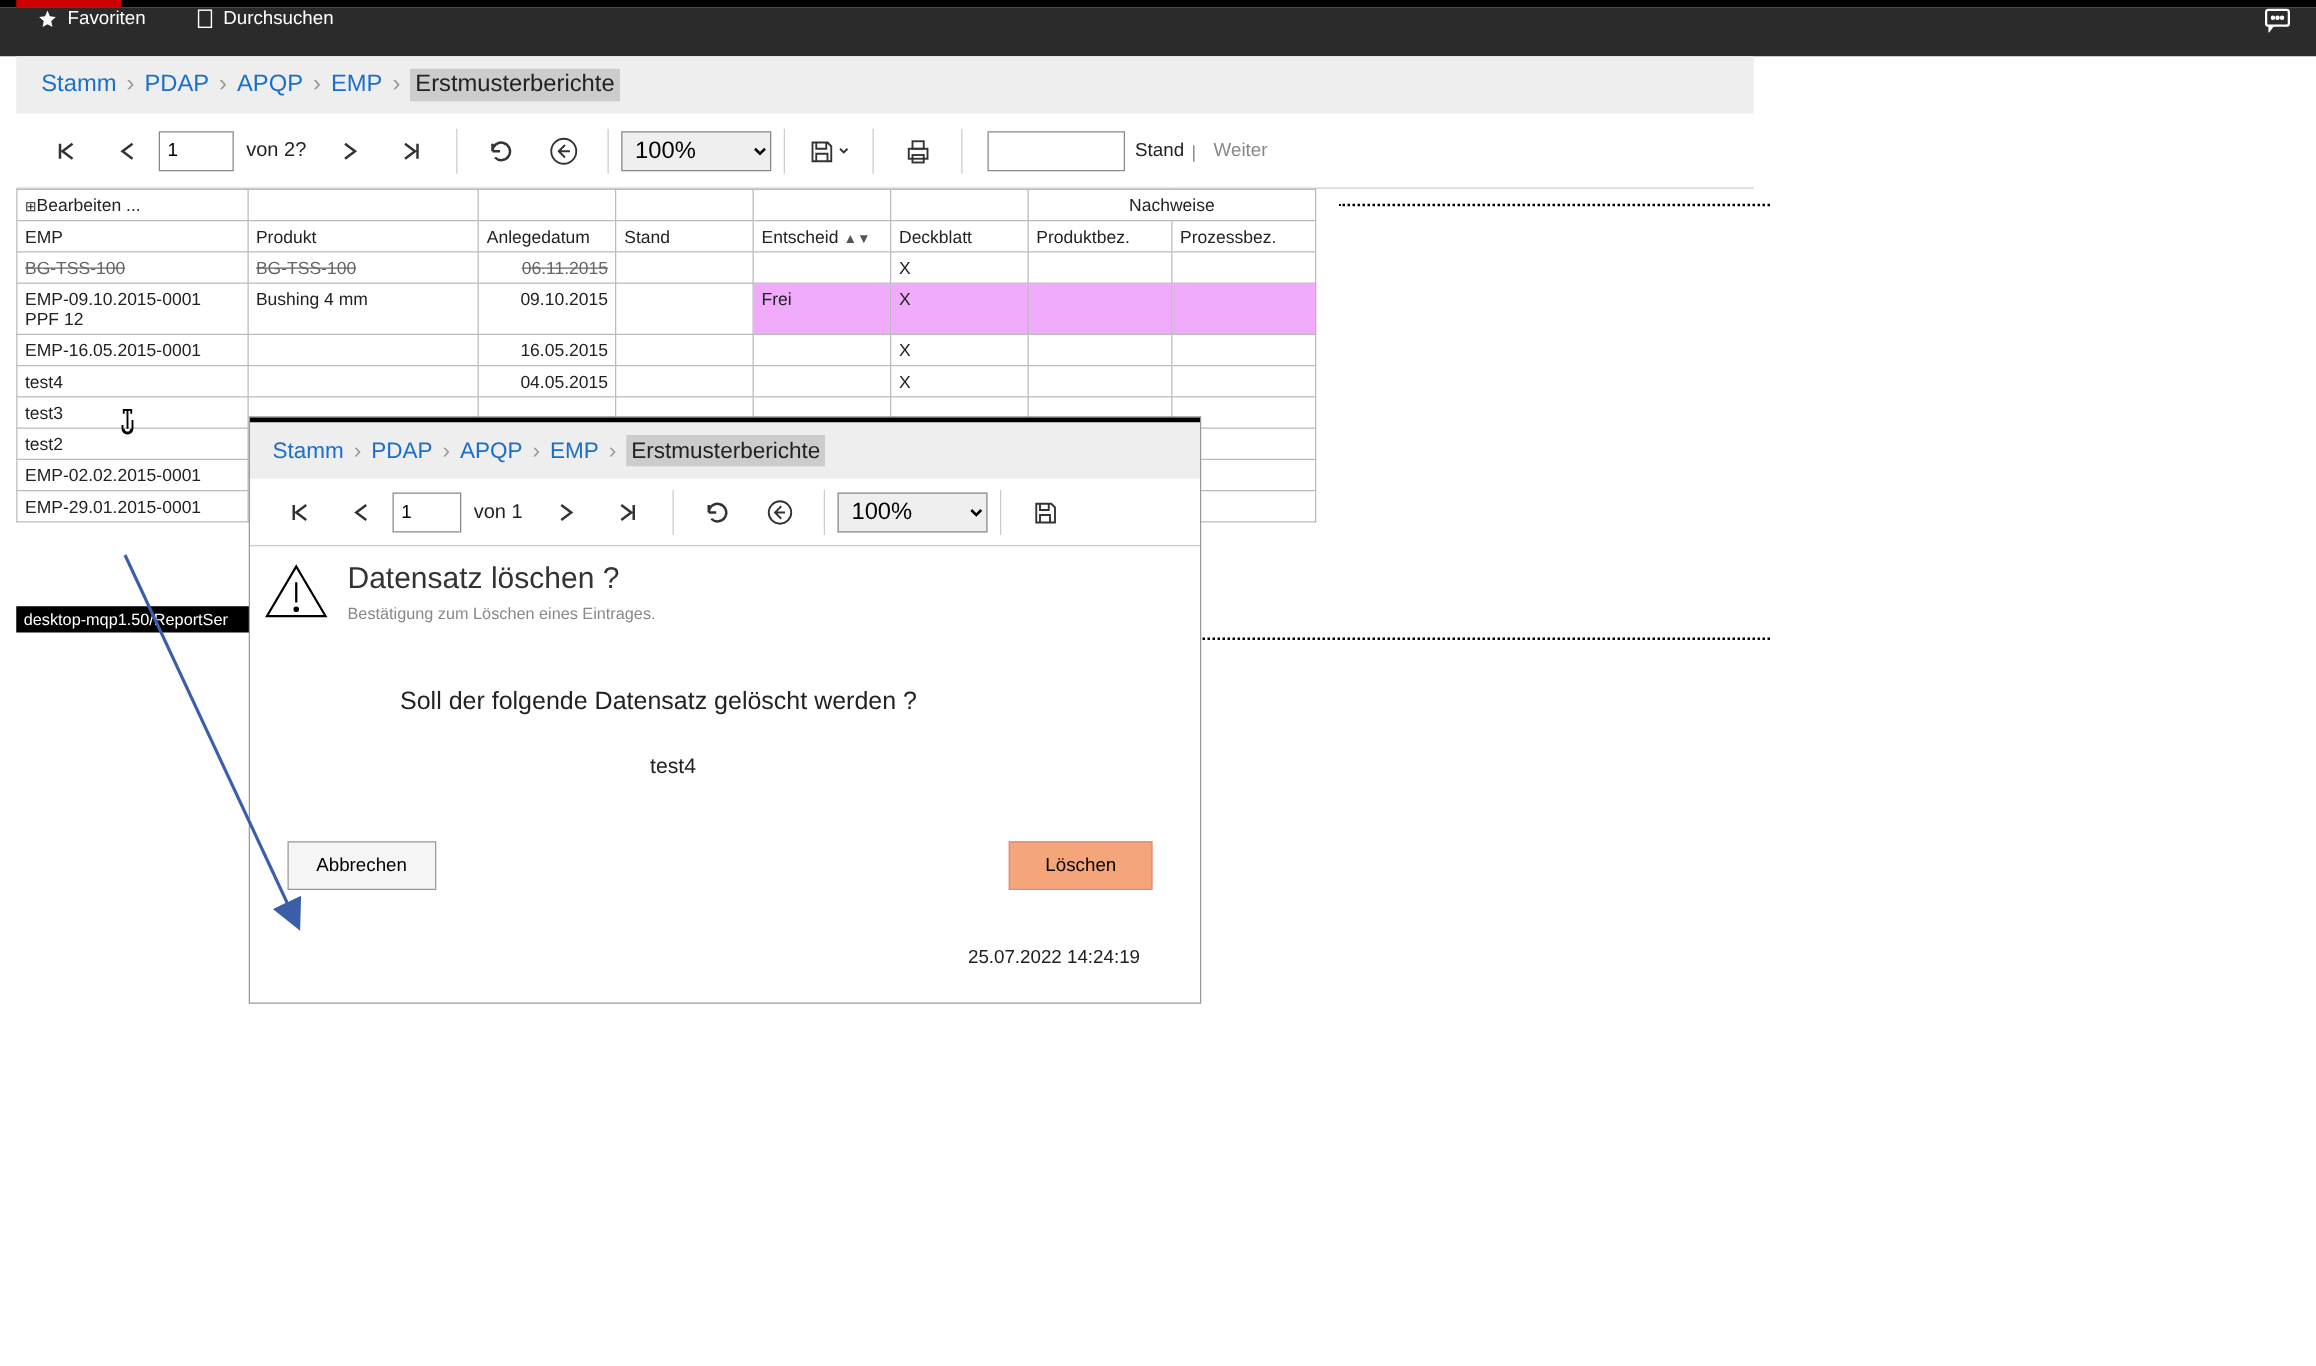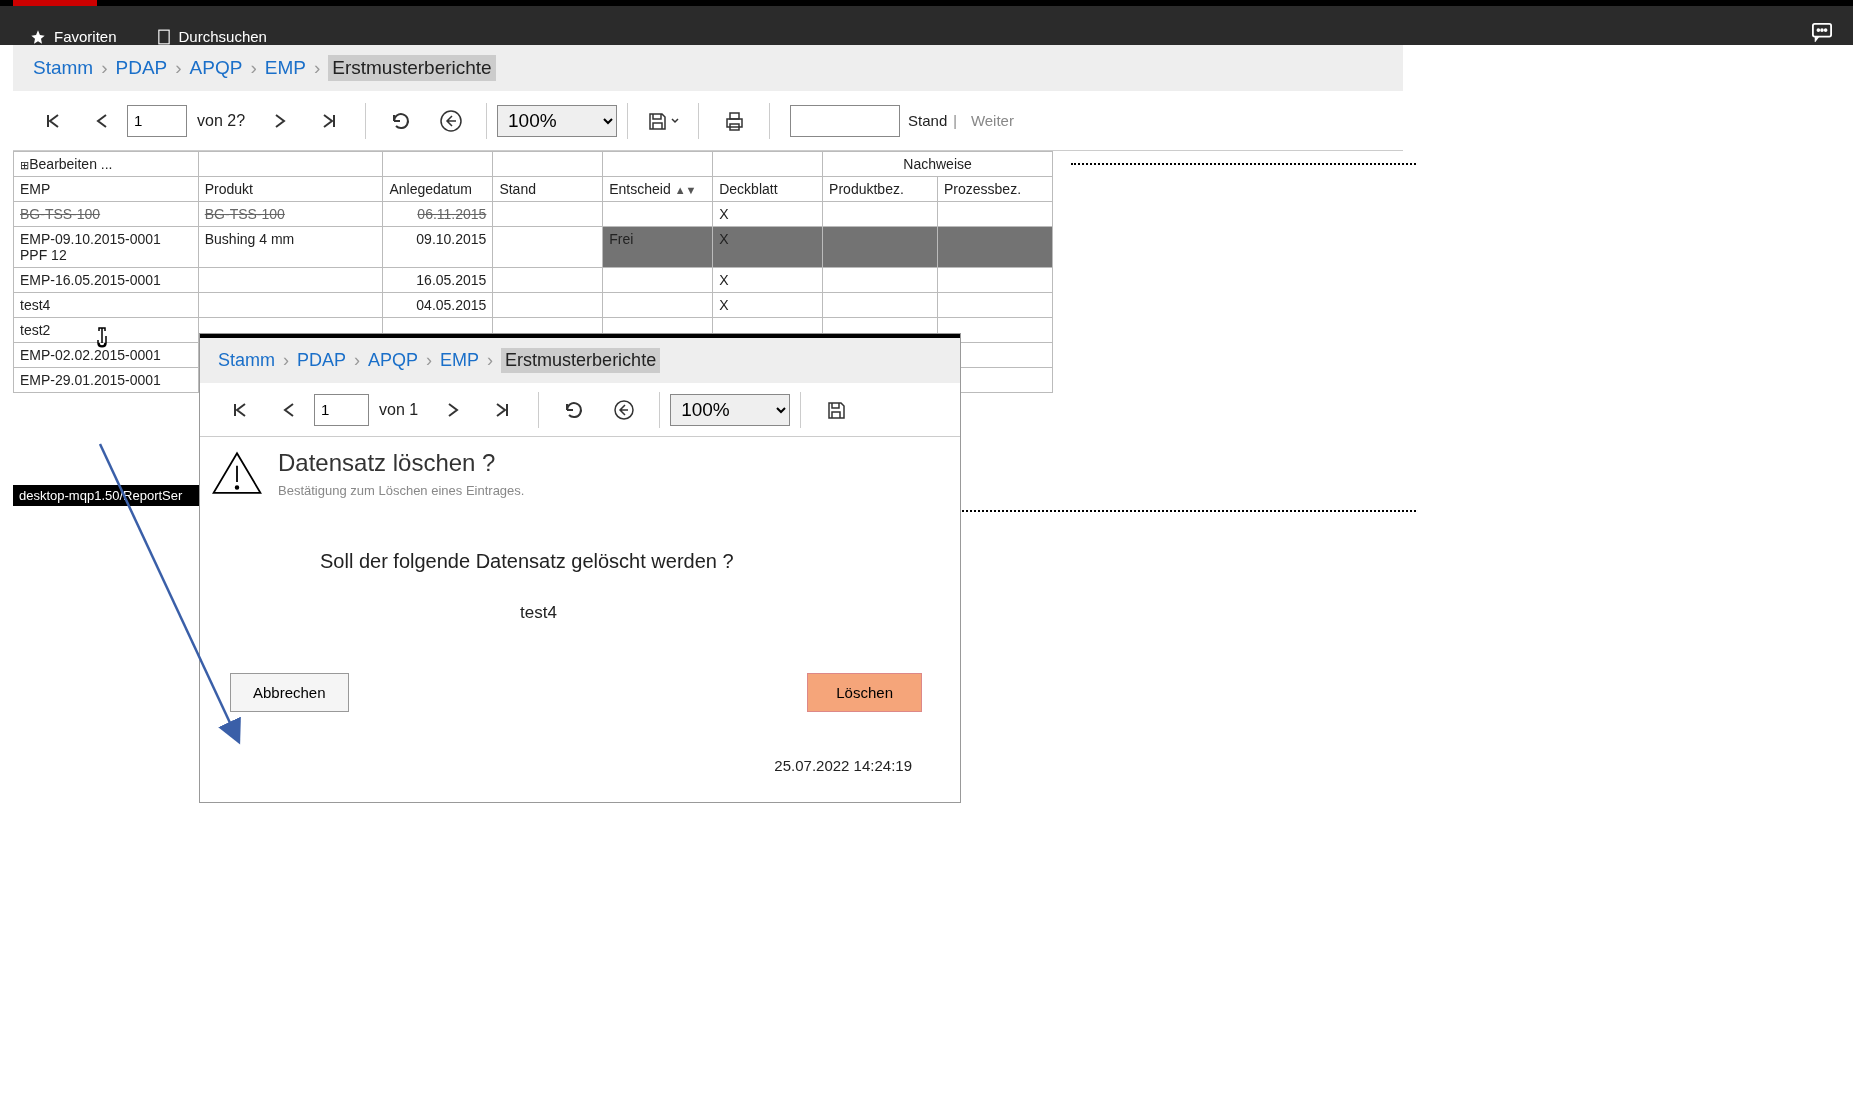--- a/index.html
+++ b/index.html
@@ -26,21 +26,21 @@
     top: 0;
     width: 84px;
     height: 6px;
     background: #cc0000;
   }
   .menubar {
     background: #2b2b2b;
     color: #fff;
     height: 39px;
     display: flex;
-    align-items: flex-end;
+    align-items: flex-start;
     padding-left: 30px;
     font-size: 15px;
   }
   .menubar .item {
     display: flex;
     align-items: center;
     margin-right: 40px;
     cursor: pointer;
   }
   .menubar .icn {
@@ -129,21 +129,21 @@
   table.report th {
     font-weight: 400;
     background: #fff;
   }
   .grpheader td {
     background: #fff;
     font-size: 14px;
   }
   .center { text-align: center !important; }
   .right { text-align: right !important; }
-  .green { background: #737373; }
+  .green { background: #f0abfc; }
   .sort-icon { font-size: 11px; color: #555; margin-left: 4px; }
 
   .statusbar {
     position: absolute;
     left: 13px;
     top: 485px;
     background: #000;
     color: #fff;
     font-size: 13px;
     padding: 3px 6px;
@@ -396,20 +396,30 @@
           <td style="">test4</td>
           <td style=""></td>
           <td class="right" style="">04.05.2015</td>
           <td></td>
           <td class=""></td>
           <td class="">X</td>
           <td class=""></td>
           <td class=""></td>
         </tr>
         <tr>
+          <td style="">test3</td>
+          <td style=""></td>
+          <td class="right" style=""></td>
+          <td></td>
+          <td class=""></td>
+          <td class=""></td>
+          <td class=""></td>
+          <td class=""></td>
+        </tr>
+        <tr>
           <td style="">test2</td>
           <td style=""></td>
           <td class="right" style=""></td>
           <td></td>
           <td class=""></td>
           <td class=""></td>
           <td class=""></td>
           <td class=""></td>
         </tr>
         <tr>

